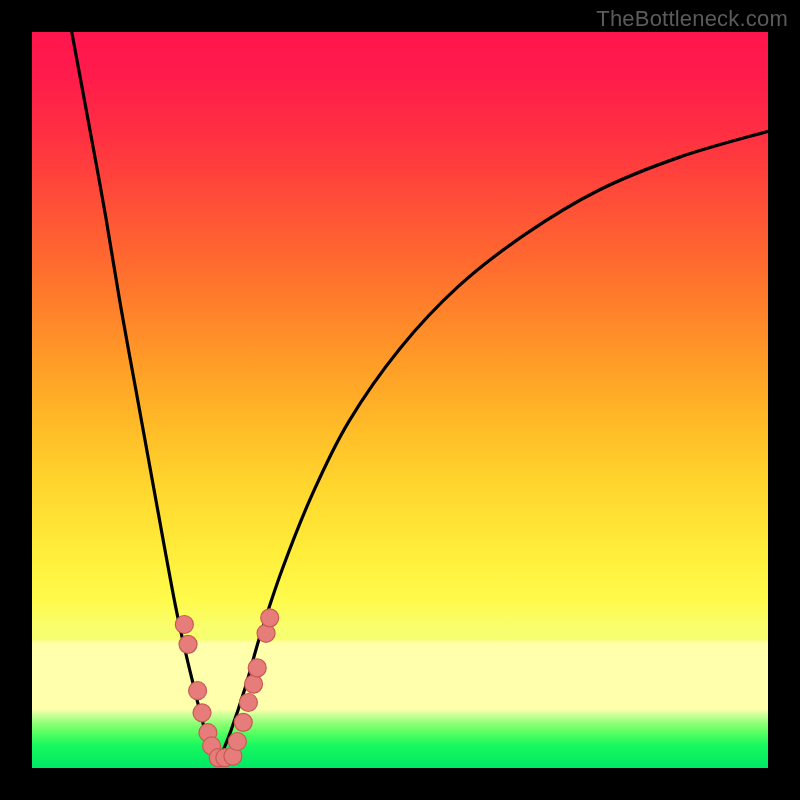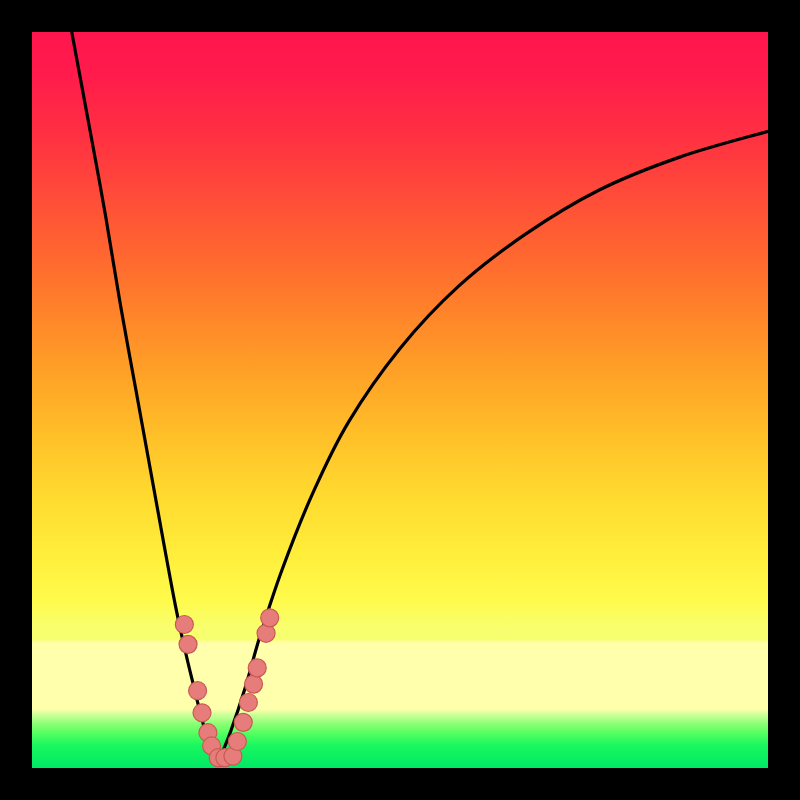--- a/index.html
+++ b/index.html
@@ -76,20 +76,21 @@
   .line {
     fill: none;
     stroke: #000;
     stroke-width: 3.2;
   }
 </style>
 </head>
 <body>
 
 <div class="frame">
+  <div class="watermark">TheBottleneck.com</div>
   <div class="plot">
     <div class="gradient"></div>
     <svg class="curve" viewBox="0 0 736 736" preserveAspectRatio="none">
       <path id="path-left" class="line" d="M 39.74 0.00 C 43.19 18.55, 52.79 69.92, 58.88 103.04 C 64.97 136.16, 68.30 153.53, 73.60 184.00 C 78.90 214.47, 83.02 241.85, 88.32 272.32 C 93.62 302.79, 97.74 324.13, 103.04 353.28 C 108.34 382.43, 112.46 405.09, 117.76 434.24 C 123.06 463.39, 127.84 490.03, 132.48 515.20 C 137.12 540.37, 139.81 555.53, 143.52 574.08 C 147.23 592.63, 149.78 603.67, 153.09 618.24 C 156.40 632.81, 159.01 643.12, 161.92 655.04 C 164.83 666.96, 166.63 674.54, 169.28 684.48 C 171.93 694.42, 173.59 702.03, 176.64 710.24 C 179.69 718.45, 184.49 726.54, 186.21 730.11"></path>
       <path id="path-right" class="line" d="M 186.21 730.11 C 188.46 724.55, 193.82 712.71, 198.72 699.20 C 203.62 685.69, 208.14 672.26, 213.44 655.04 C 218.74 637.82, 221.54 624.72, 228.16 603.52 C 234.78 582.32, 240.97 562.45, 250.24 537.28 C 259.51 512.11, 267.76 490.18, 279.68 463.68 C 291.60 437.18, 300.58 416.58, 316.48 390.08 C 332.38 363.58, 348.13 340.99, 368.00 316.48 C 387.87 291.97, 404.36 274.45, 426.88 253.92 C 449.40 233.39, 467.95 219.62, 493.12 202.40 C 518.29 185.18, 538.90 172.15, 566.72 158.24 C 594.54 144.33, 617.21 135.72, 647.68 125.12 C 678.15 114.52, 720.10 104.00, 736.00 99.36"></path>
       <g id="dots">
           <circle cx="152.35" cy="592.48" r="9" class="dot"></circle>
           <circle cx="156.03" cy="612.35" r="9" class="dot"></circle>
           <circle cx="165.60" cy="658.72" r="9" class="dot"></circle>
           <circle cx="170.02" cy="680.80" r="9" class="dot"></circle>

